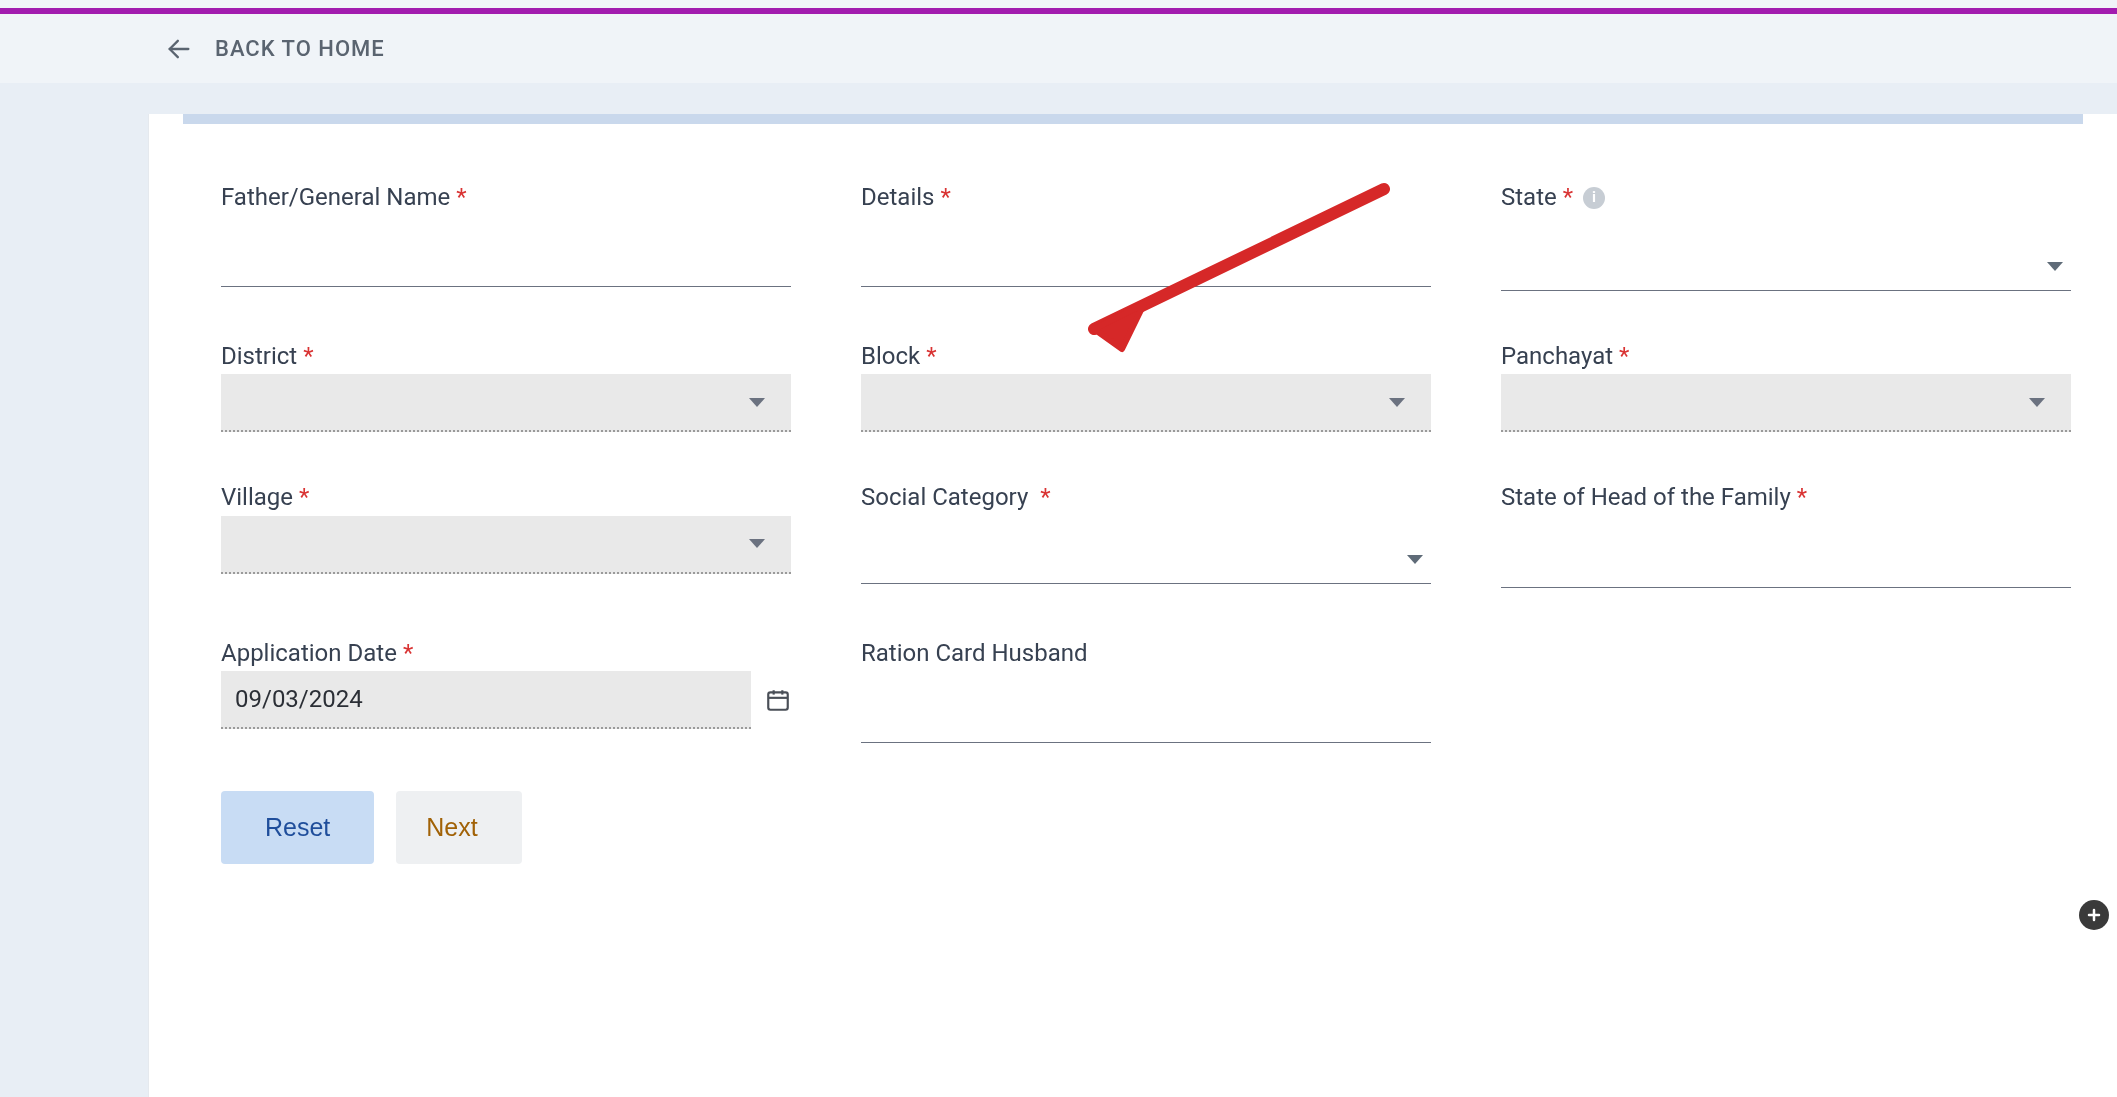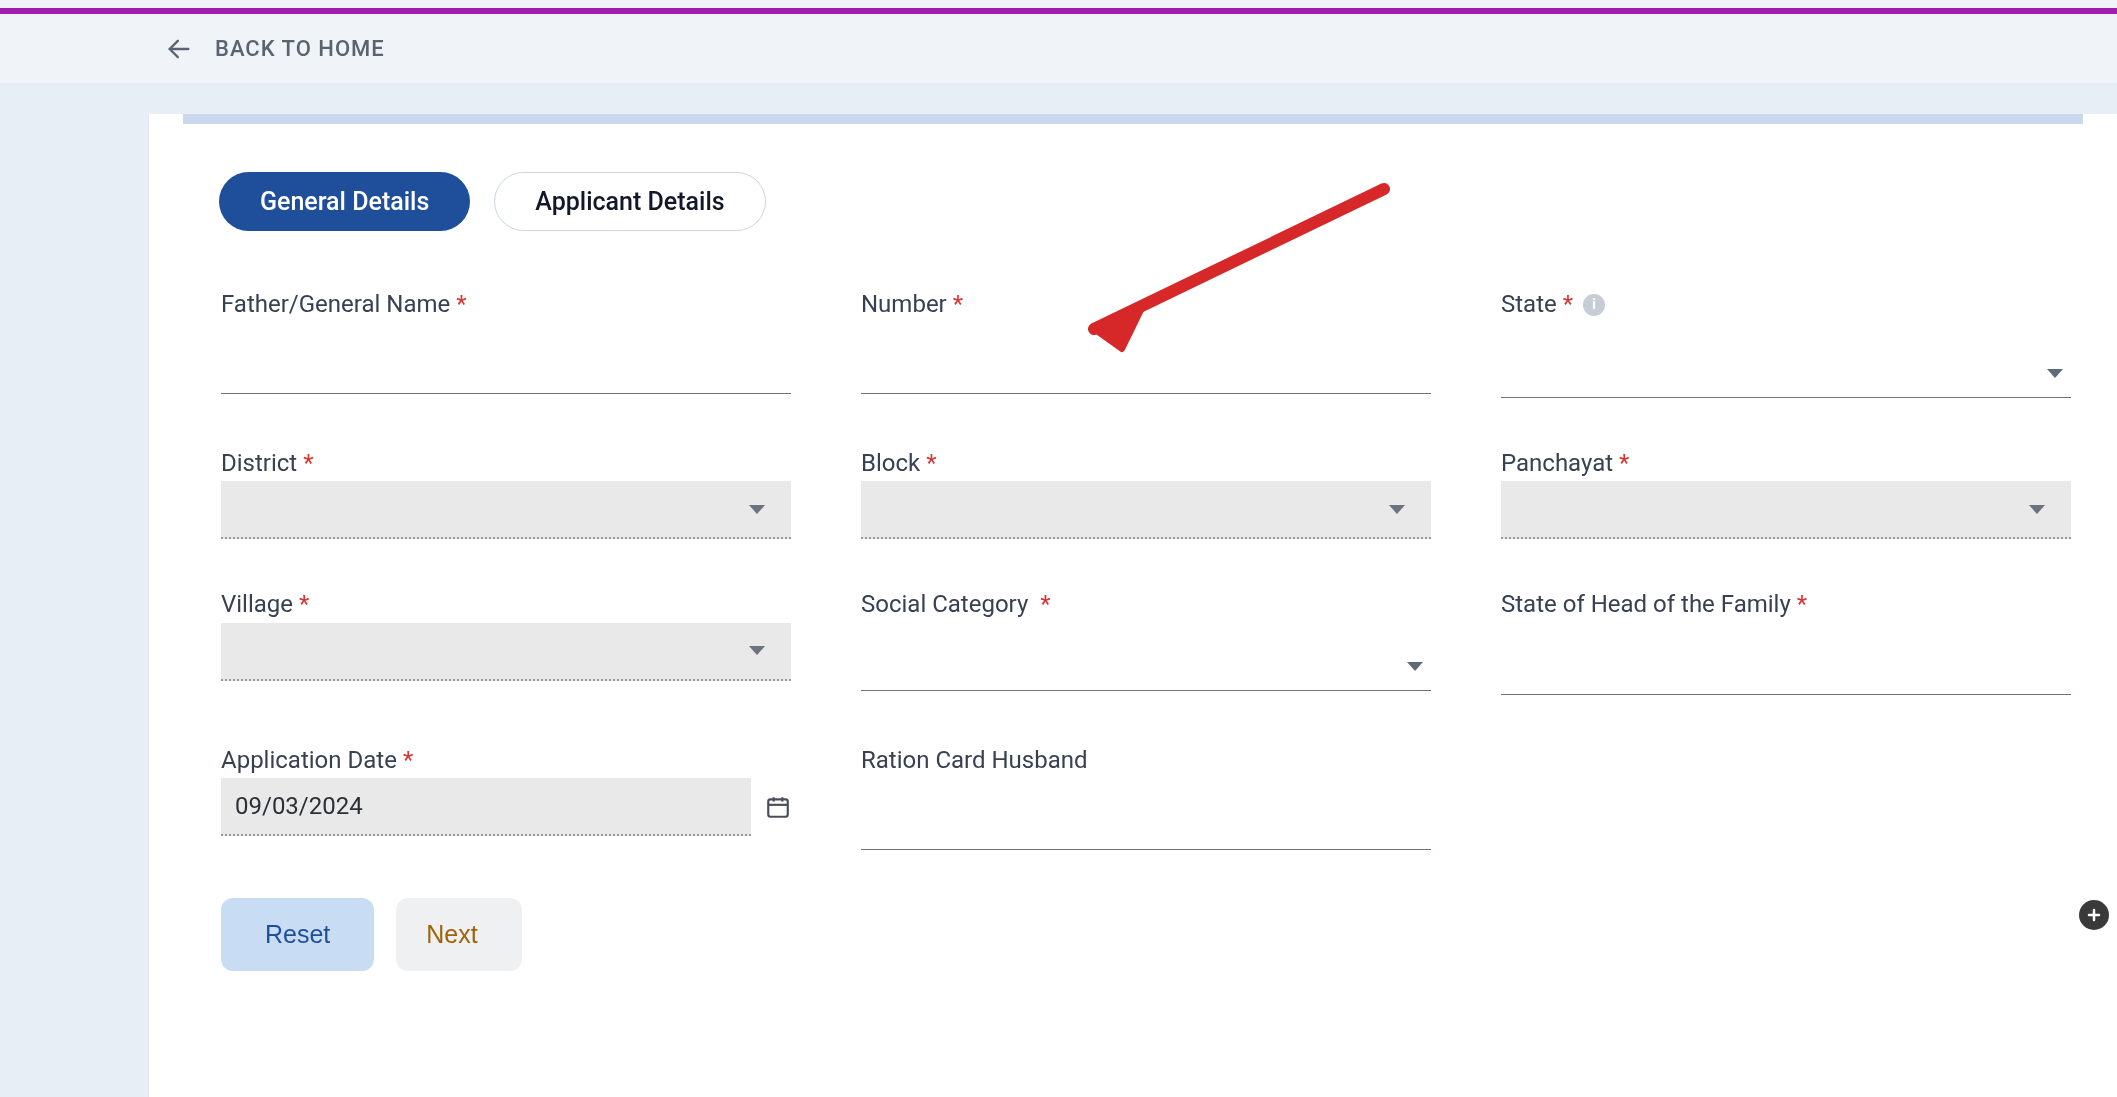--- a/index.html
+++ b/index.html
@@ -162,21 +162,21 @@
   .actions {
     display: flex;
     gap: 22px;
     padding: 48px 0 0 72px;
   }
   .btn {
     padding: 22px 44px;
     font-size: 25px;
     font-weight: 500;
     border: none;
-    border-radius: 12px;
+    border-radius: 4px;
     cursor: pointer;
   }
   .btn-reset {
     background: #c8dcf4;
     color: #1f4e9b;
   }
   .btn-next {
     background: #eef0f2;
     color: #a16207;
     padding-left: 30px;
@@ -217,42 +217,34 @@
         <line x1="20" y1="12" x2="4" y2="12"></line>
         <polyline points="11 5 4 12 11 19"></polyline>
       </svg>
     </span>
     <span class="label">BACK TO HOME</span>
   </div>
 
   <div class="content-wrap">
     <div class="blue-bar"></div>
 
-    <div class="tabs">
-      <div class="tab active">
-        <span>General Details</span>
-      </div>
-      <div class="tab inactive">
-        <span>Applicant Details</span>
-      </div>
-    </div>
 
     <div class="form-grid">
 
       <div class="field">
         <div class="field-label">
           <span>Father/General Name</span>
           <span class="asterisk">*</span>
         </div>
         <input class="text-input" type="text" value="" style="">
       </div>
 
       <div class="field">
         <div class="field-label">
-          <span>Number</span>
+          <span>Details</span>
           <span class="asterisk">*</span>
         </div>
         <input class="text-input" type="text" value="" style="">
       </div>
 
       <div class="field">
         <div class="field-label">
           <span>State</span>
           <span class="asterisk">*</span>
           <span class="info-icon">i</span>

